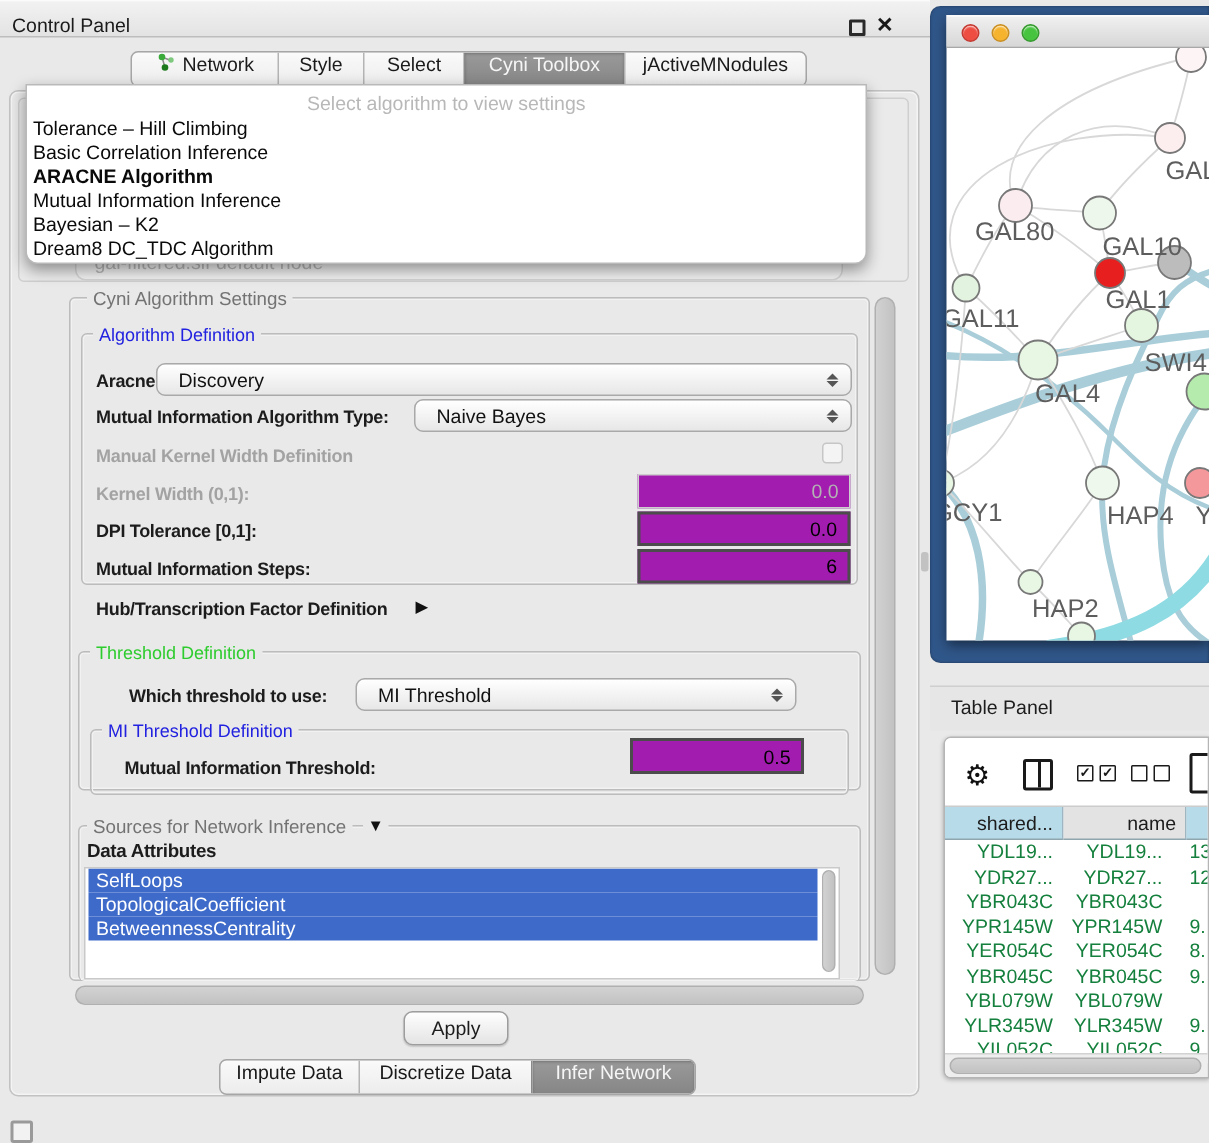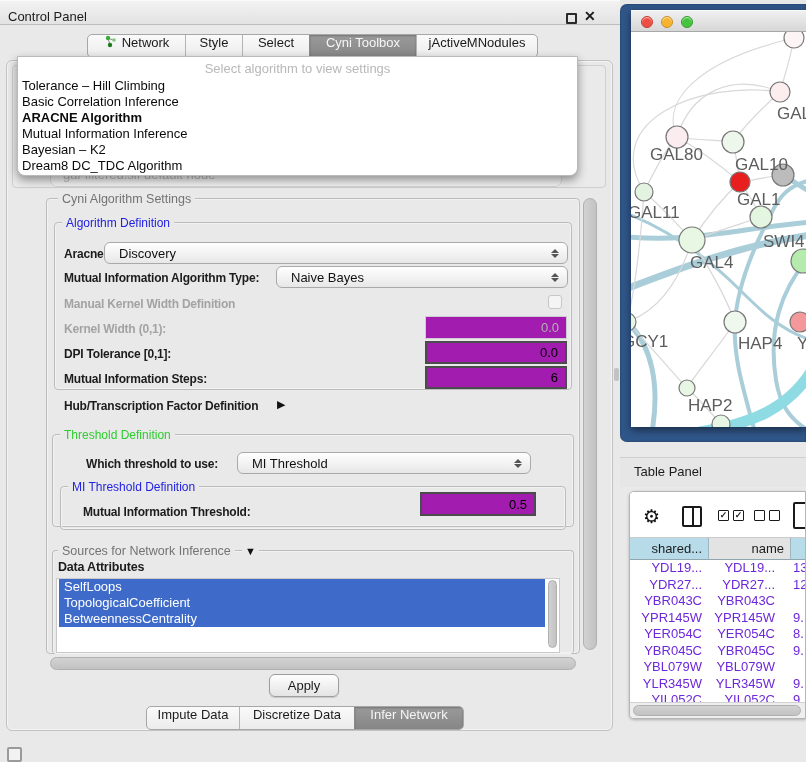--- a/index.html
+++ b/index.html
@@ -110,21 +110,21 @@
   .page-ico { left:163px; top:10px; width:26px; height:27px; border:2px solid #1a1a1a; border-radius:2px; }
 
   .thead { left:0; top:46px; width:220px; height:22px; display:flex; }
   .th { font-size:13px; color:#1c1c1c; display:flex; align-items:center; justify-content:flex-end;
         padding-right:6px; border-right:1px solid #9db6c1; border-bottom:1px solid #8fa6ae; }
   .th.c0 { width:79px; background:#b7dbe9; }
   .th.c1 { width:82px; background:#e3e3e3; }
   .th.c2 { width:59px; background:#b7dbe9; }
   #table-rows { left:0; top:68px; width:220px; }
   .trow { display:flex; height:16.5px; background:#fff; }
-  .tcell { font-size:13px; color:#6d28d9; overflow:hidden; white-space:nowrap; }
+  .tcell { font-size:13px; color:#15803d; overflow:hidden; white-space:nowrap; }
   .tcell.c0 { width:79px; text-align:right; padding-right:7px; }
   .tcell.c1 { width:82px; text-align:right; padding-right:16px; }
   .tcell.c2 { width:59px; text-align:left; padding-left:2px; }
   .tb-hscroll { left:0; top:210px; width:177px; height:16px; background:#eeeeee; border-top:1px solid #d2d2d2; }
 </style>
 </head>
 <body>
 
 <div id="root">
 

